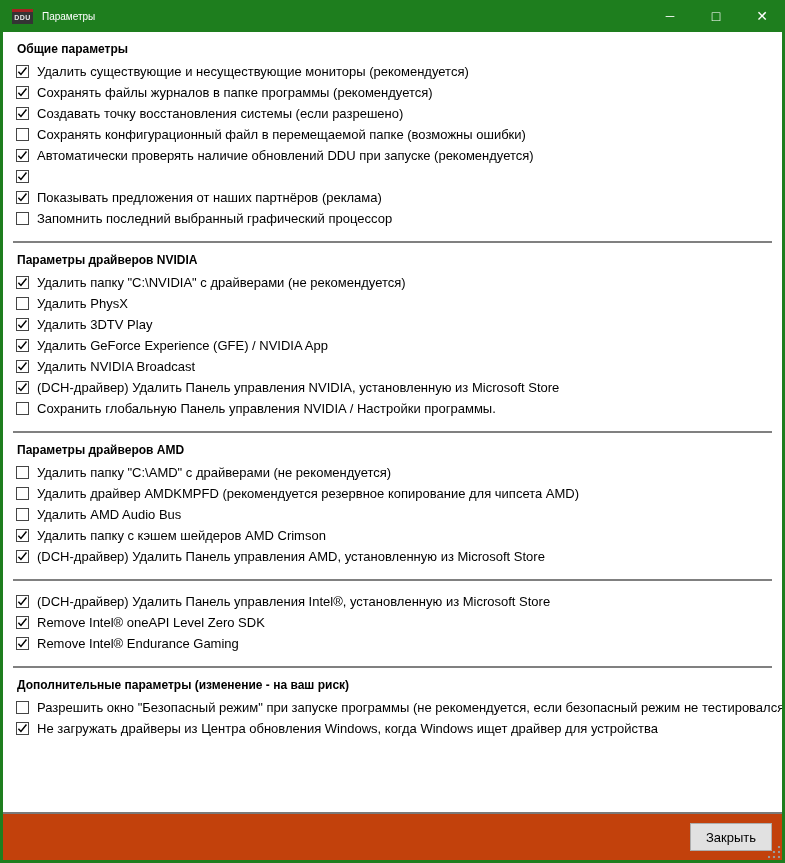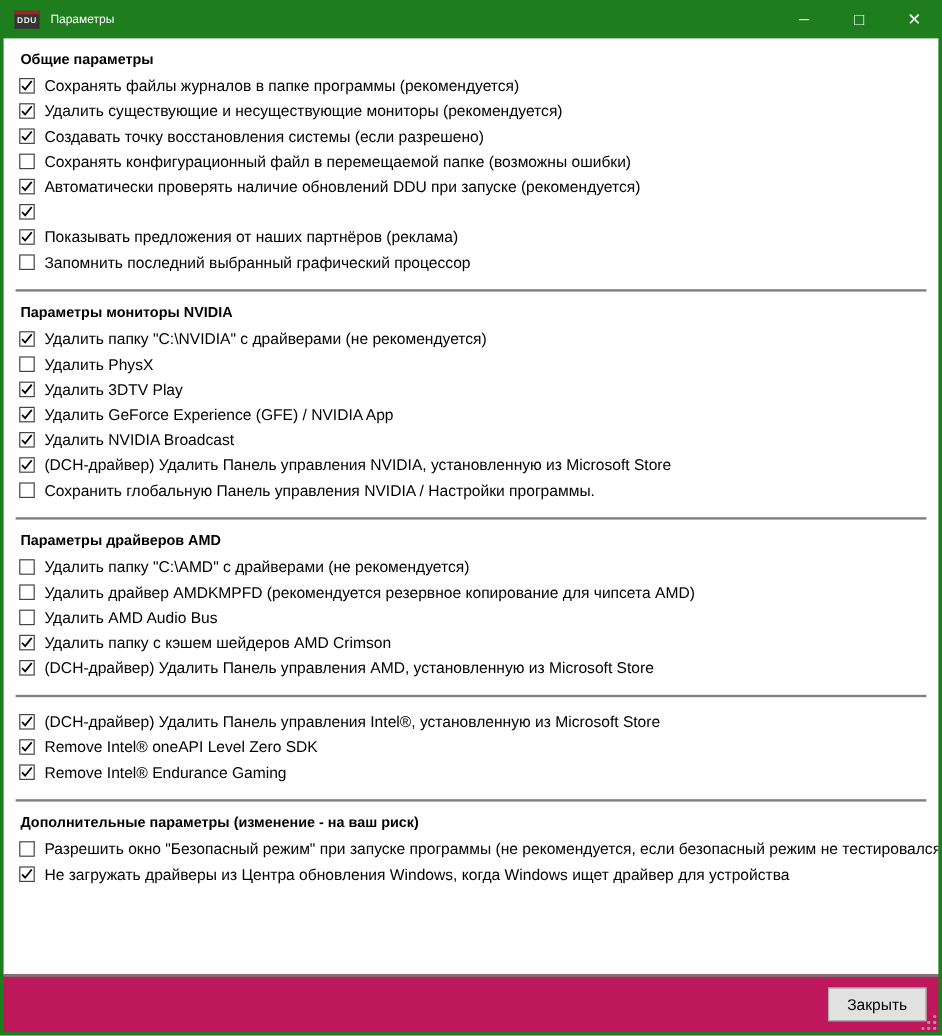--- a/index.html
+++ b/index.html
@@ -44,21 +44,21 @@
     width:13px;height:13px;box-sizing:border-box;background:#fff;
     border:1px solid #454545;margin:0 8px 0 3px;flex:none;
     display:flex;align-items:center;justify-content:center;
   }
   .checkbox svg{display:block;margin-top:-1px;}
   .row-label{font-size:13px;color:#000;white-space:nowrap;}
   .separator{height:2px;background:#808080;margin:12px 2px 10px 0;}
   
   .footer{
     position:absolute;left:3px;right:3px;bottom:3px;height:46px;
-    background:#be185d;border-top:2px solid #7a7a7a;
+    background:#c2410c;border-top:2px solid #7a7a7a;
   }
   .close-button{
     position:absolute;top:9px;right:10px;width:82px;height:28px;
     background:#e1e1e1;border:1px solid #adadad;
     font-size:13px;color:#000;font-family:"Liberation Sans", sans-serif;
   }
   .resize-grip{
     position:absolute;right:1px;bottom:1px;width:13px;height:13px;
     background:
       radial-gradient(circle at 11px 11px, #9a9a9a 1.2px, transparent 1.6px),
@@ -90,36 +90,36 @@
 
 <div class="content">
     <div>
       <div class="section-title">Общие параметры</div>
       <div class="row">
         <span class="checkbox checked">
           <svg viewBox="0 0 12 12" width="11" height="11">
             <path d="M1.5 6.2l2.8 3 6-7.5" fill="none" stroke="#000000" stroke-width="1.6"></path>
           </svg>
         </span>
+        <span class="row-label">Удалить существующие и несуществующие мониторы (рекомендуется)</span>
+      </div>
+      <div class="row">
+        <span class="checkbox checked">
+          <svg viewBox="0 0 12 12" width="11" height="11">
+            <path d="M1.5 6.2l2.8 3 6-7.5" fill="none" stroke="#000000" stroke-width="1.6"></path>
+          </svg>
+        </span>
         <span class="row-label">Сохранять файлы журналов в папке программы (рекомендуется)</span>
       </div>
       <div class="row">
         <span class="checkbox checked">
           <svg viewBox="0 0 12 12" width="11" height="11">
             <path d="M1.5 6.2l2.8 3 6-7.5" fill="none" stroke="#000000" stroke-width="1.6"></path>
           </svg>
         </span>
-        <span class="row-label">Удалить существующие и несуществующие мониторы (рекомендуется)</span>
-      </div>
-      <div class="row">
-        <span class="checkbox checked">
-          <svg viewBox="0 0 12 12" width="11" height="11">
-            <path d="M1.5 6.2l2.8 3 6-7.5" fill="none" stroke="#000000" stroke-width="1.6"></path>
-          </svg>
-        </span>
         <span class="row-label">Создавать точку восстановления системы (если разрешено)</span>
       </div>
       <div class="row">
         <span class="checkbox"></span>
         <span class="row-label">Сохранять конфигурационный файл в перемещаемой папке (возможны ошибки)</span>
       </div>
       <div class="row">
         <span class="checkbox checked">
           <svg viewBox="0 0 12 12" width="11" height="11">
             <path d="M1.5 6.2l2.8 3 6-7.5" fill="none" stroke="#000000" stroke-width="1.6"></path>
@@ -142,21 +142,21 @@
         </span>
         <span class="row-label">Показывать предложения от наших партнёров (реклама)</span>
       </div>
       <div class="row">
         <span class="checkbox"></span>
         <span class="row-label">Запомнить последний выбранный графический процессор</span>
       </div>
     </div>
     <div class="separator"></div>
     <div>
-      <div class="section-title">Параметры мониторы NVIDIA</div>
+      <div class="section-title">Параметры драйверов NVIDIA</div>
       <div class="row">
         <span class="checkbox checked">
           <svg viewBox="0 0 12 12" width="11" height="11">
             <path d="M1.5 6.2l2.8 3 6-7.5" fill="none" stroke="#000000" stroke-width="1.6"></path>
           </svg>
         </span>
         <span class="row-label">Удалить папку "C:\NVIDIA" с драйверами (не рекомендуется)</span>
       </div>
       <div class="row">
         <span class="checkbox"></span>

